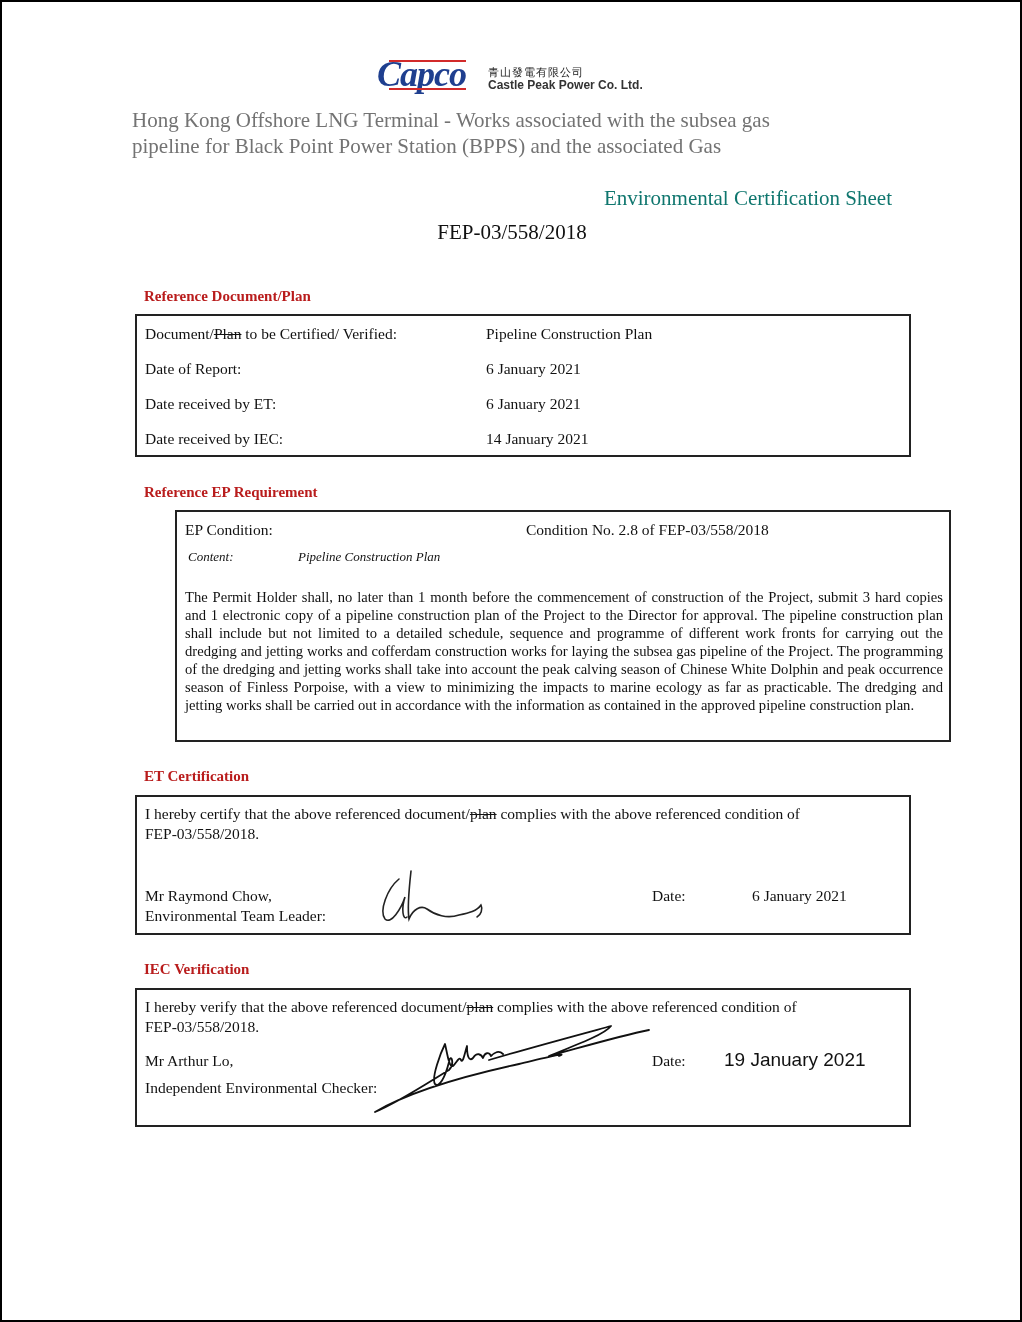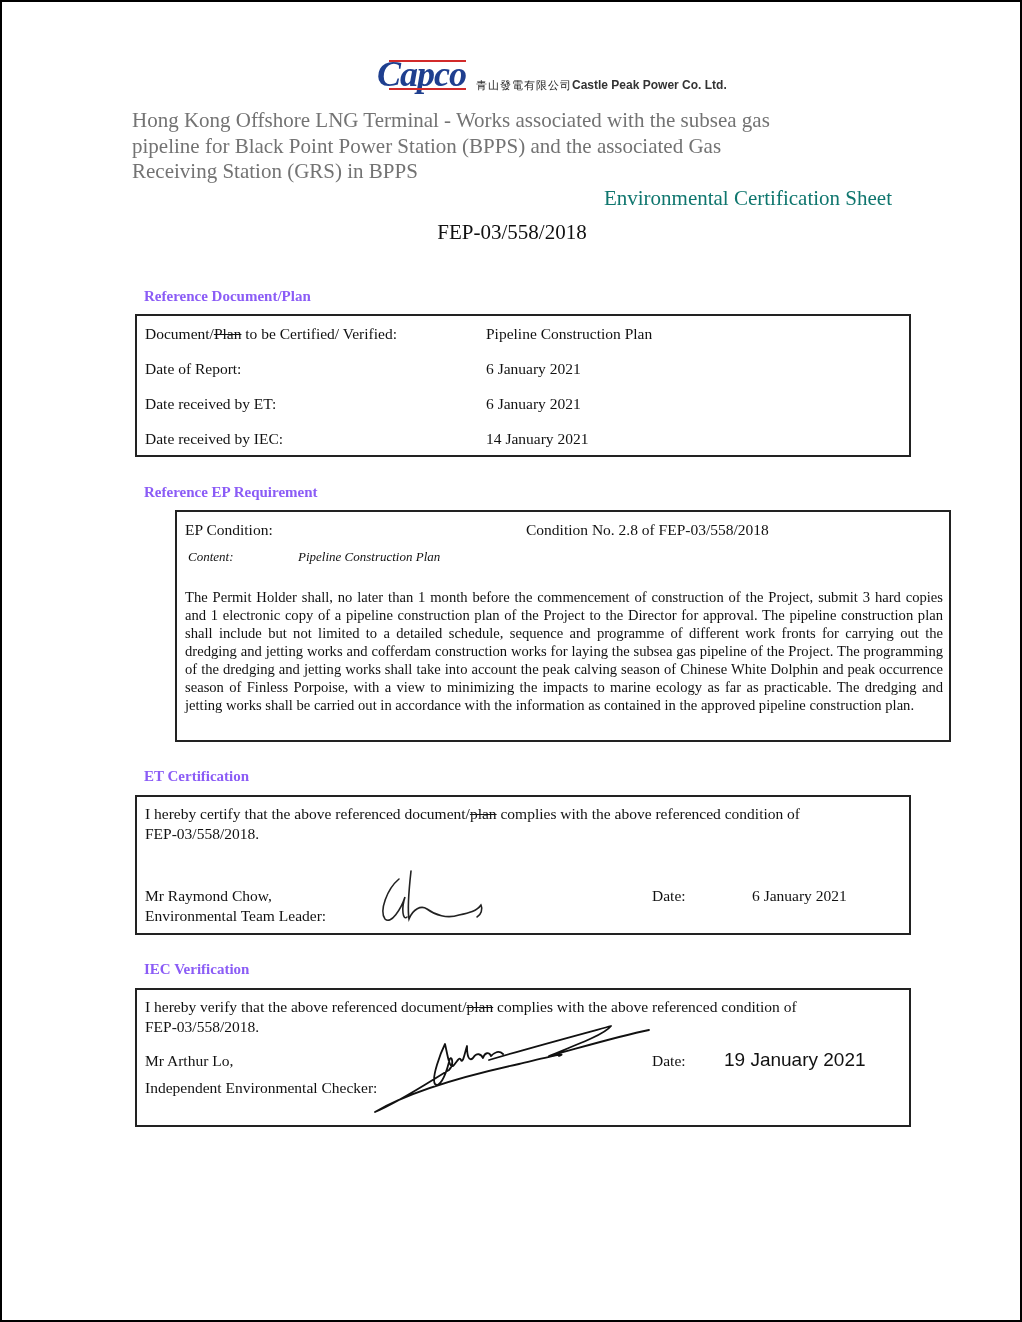--- a/index.html
+++ b/index.html
@@ -7,34 +7,34 @@
          font-family:"DejaVu Serif","Liberation Serif", serif; color:#111; }
   .page { position:absolute; left:0; top:0; width:1018px; height:1318px;
           border-left:2px solid #000; border-top:2px solid #000;
           border-right:2px solid #000; border-bottom:2px solid #000; background:#fff; }
   .logo { position:absolute; left:373px; top:54px; height:36px; display:flex; align-items:flex-end; }
   .logo-word { position:relative; font-family:"Liberation Serif", serif; font-style:italic; font-weight:bold;
                font-size:36px; letter-spacing:-1px; color:#1f3f8f; line-height:36px; padding:0 2px; }
   .logo-word .bar { position:absolute; left:14px; right:2px; height:2px; background:#d22a2a; }
   .logo-word .bar.top { top:4px; }
   .logo-word .bar.bot { bottom:2px; }
-  .logo-text { margin-left:8px; display:flex; flex-direction:row; line-height:13px; }
+  .logo-text { margin-left:20px; display:flex; flex-direction:column; line-height:13px; }
   .logo-cn { font-family:"DejaVu Sans", sans-serif; font-size:11px; color:#222; letter-spacing:1px; }
   .logo-en { font-family:"Liberation Sans", sans-serif; font-weight:bold; font-size:12px; color:#333; }
 
   .title-block { position:absolute; left:130px; width:760px; top:106px; text-align:left;
                  font-family:"Liberation Serif", serif; font-size:21px; line-height:25.5px; color:#737373; }
   .title-block .line { display:block; }
   .subtitle { position:absolute; left:130px; width:760px; top:184px; text-align:right;
               font-family:"Liberation Serif", serif; font-size:21px; color:#0f766e; }
   .ref { position:absolute; left:130px; width:760px; top:218px; text-align:center;
          font-family:"Liberation Serif", serif; font-size:21px; color:#111; }
 
   .sec-label { position:absolute; left:142px; font-family:"Liberation Serif", serif;
-               font-weight:bold; font-size:15px; color:#8b5cf6; }
+               font-weight:bold; font-size:15px; color:#b91c1c; }
   .box { position:absolute; left:133px; width:772px; border:2px solid #222; background:#fff; }
   .row { position:absolute; left:8px; font-family:"Liberation Serif", serif; font-size:15.5px; color:#111; white-space:nowrap; }
   .val { position:absolute; left:349px; font-family:"Liberation Serif", serif; font-size:15.5px; color:#111; white-space:nowrap; }
   .strike { text-decoration:line-through; }
   .italic-sm { font-style:italic; font-size:13px; }
   .para { position:absolute; left:8px; width:758px; font-family:"Liberation Serif", serif; font-size:14.6px;
           line-height:18px; text-align:justify; color:#111; }
   .sig { position:absolute; }
   .date-arial { font-family:"Liberation Sans", sans-serif; font-size:19px; }
 </style>
@@ -51,21 +51,20 @@
     </div>
     <div class="logo-text">
       <span class="logo-cn">青山發電有限公司</span>
       <span class="logo-en">Castle Peak Power Co. Ltd.</span>
     </div>
   </div>
 
   <div class="title-block">
     <span class="line">Hong Kong Offshore LNG Terminal - Works associated with the subsea gas</span>
     <span class="line">pipeline for Black Point Power Station (BPPS) and the associated Gas</span>
-    <span class="line">Receiving Station (GRS) in BPPS</span>
   </div>
   <div class="subtitle">Environmental Certification Sheet</div>
   <div class="ref">FEP-03/558/2018</div>
 
   <div class="sec-label" style="top:286px;">Reference Document/Plan</div>
   <div class="box" style="top:312px; height:139px;">
     <div class="row" style="top:9px;"><span>Document/</span><span class="strike">Plan</span><span> to be Certified/ Verified:</span></div>
     <div class="val" style="top:9px;">Pipeline Construction Plan</div>
 
     <div class="row" style="top:44px;">Date of Report:</div>

